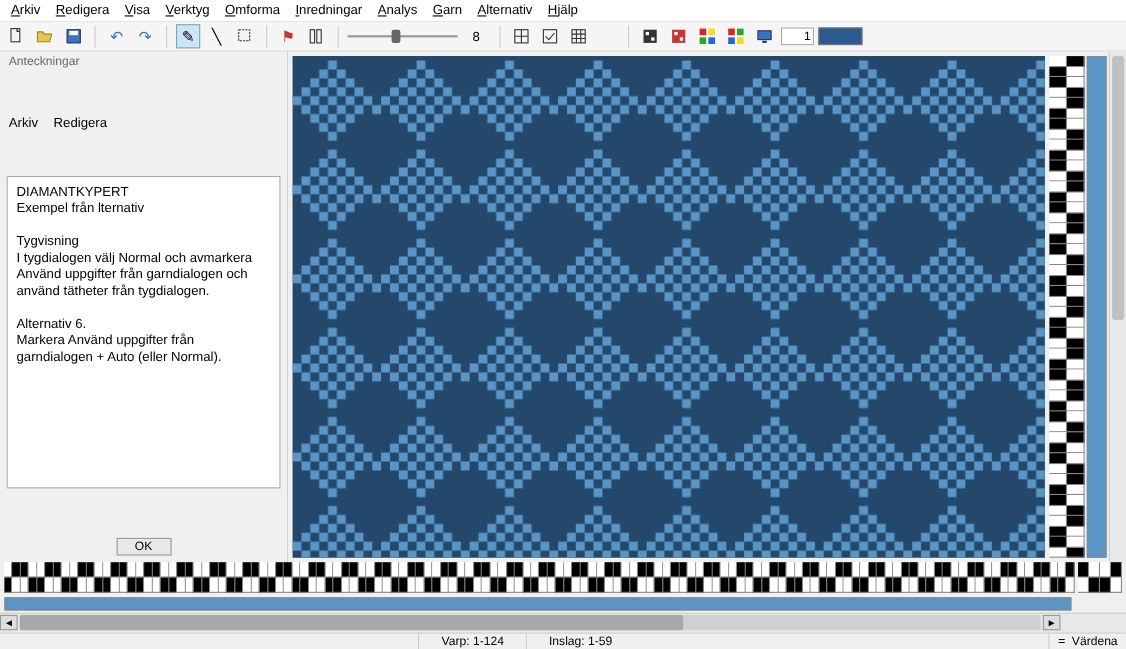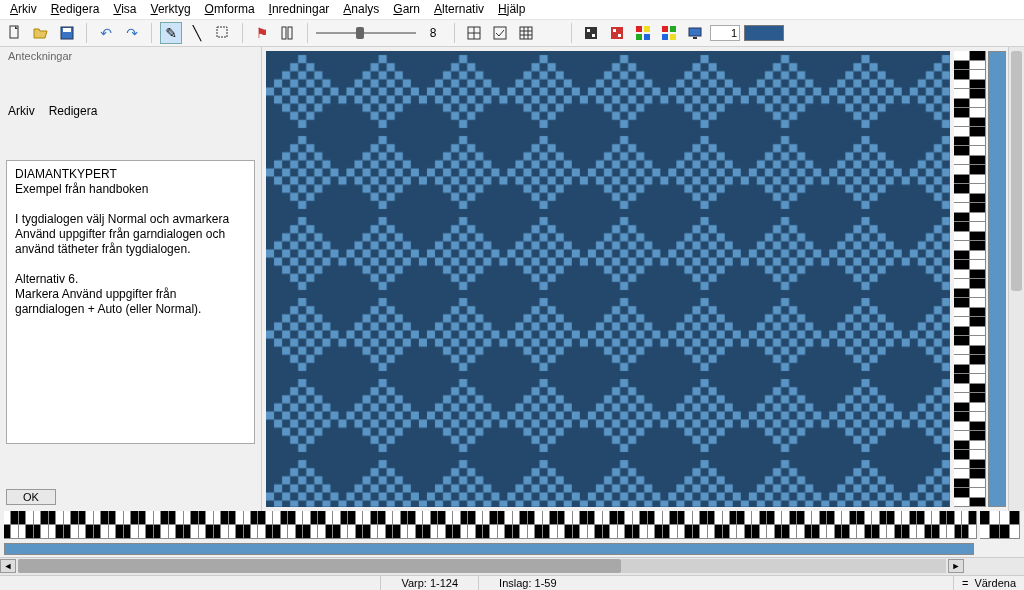--- a/index.html
+++ b/index.html
@@ -130,20 +130,21 @@
       border: 1px solid #aaa;
       padding: 6px 8px;
       font-size: 12px;
       line-height: 1.25;
       overflow: auto;
       position: relative;
     }
     .notes-footer {
       padding: 6px;
       display: flex;
+      justify-content: center;
     }
     .notes-footer button {
       width: 50px;
       padding: 1px 0;
       font-size: 11px;
       background: #e8e8e8;
       border: 1px solid #999;
     }
     .center-area {
       flex: 1;
@@ -431,22 +432,23 @@
   <div class="main-area">
 
     <div class="notes-panel">
       <div class="notes-header">Anteckningar</div>
       <div class="notes-menubar">
         <span>Arkiv</span>
         <span>Redigera</span>
       </div>
       <div class="notes-body">
         <div>DIAMANTKYPERT</div>
-        <div>Exempel från handboken</div>
+        <div>Exempel från lternativ</div>
         <br>
+        <div>Tygvisning</div>
         <div>I tygdialogen välj Normal och avmarkera Använd uppgifter från garndialogen och använd tätheter från tygdialogen.</div>
         <br>
         <div>Alternativ 6.</div>
         <div>Markera Använd uppgifter från garndialogen + Auto (eller Normal).</div>
       </div>
       <div class="notes-footer">
         <button>OK</button>
       </div>
     </div>
 

